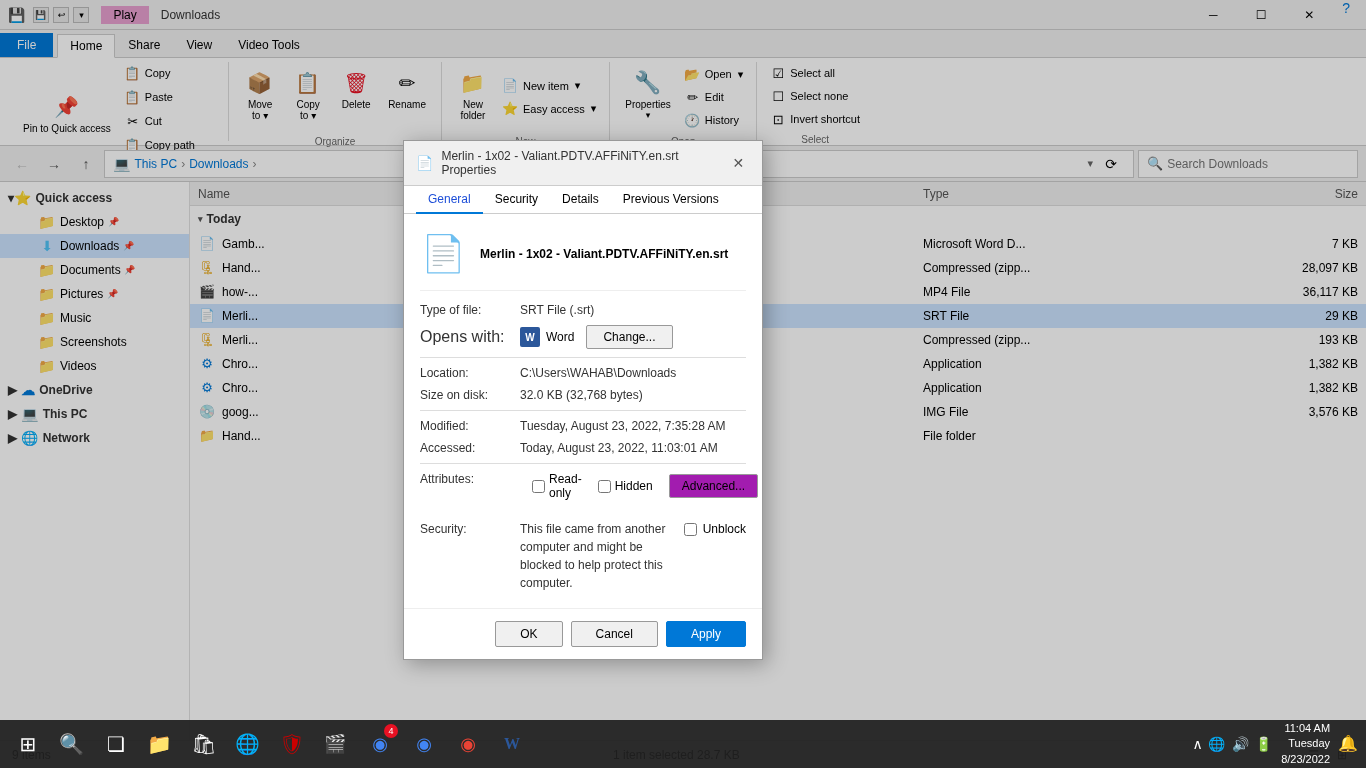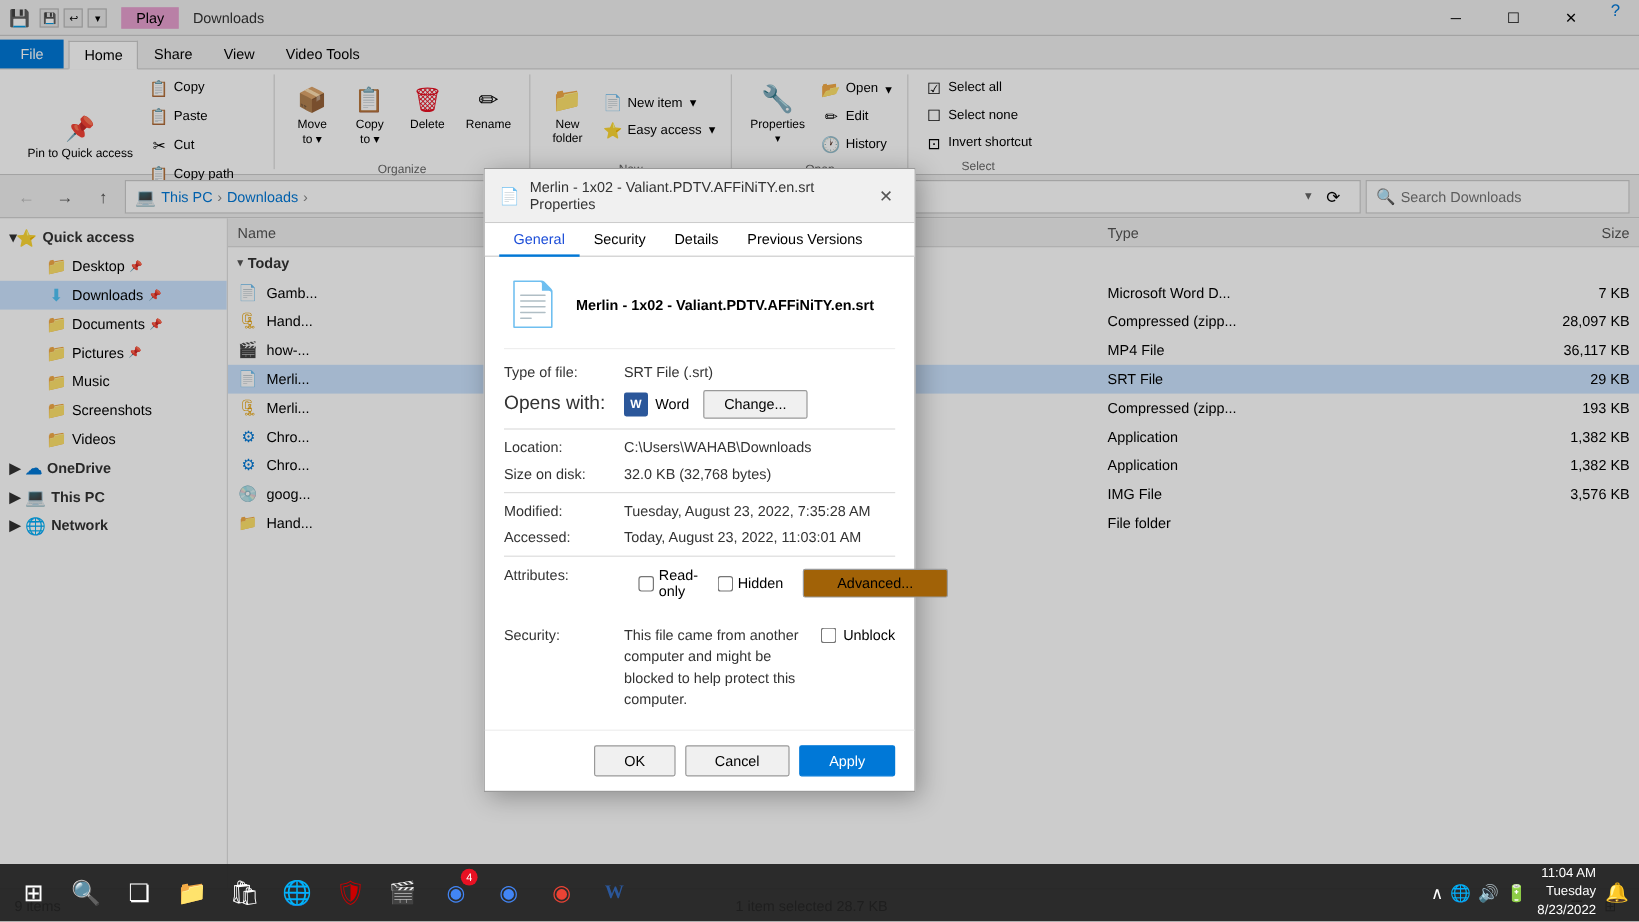--- a/index.html
+++ b/index.html
@@ -102,21 +102,21 @@
     .separator { border: none; border-top: 1px solid #ddd; margin: 8px 0; }
     .attr-row { display: flex; align-items: flex-start; gap: 12px; margin-bottom: 20px; }
     .attr-label { width: 100px; font-size: 12px; color: #333; flex-shrink: 0; }
     .attr-items { display: flex; gap: 16px; align-items: center; }
     .checkbox-item { display: flex; align-items: center; gap: 4px; font-size: 12px; cursor: pointer; }
     .checkbox-item input { cursor: pointer; }
     .security-row { display: flex; align-items: flex-start; }
     .security-label { width: 100px; font-size: 12px; color: #333; flex-shrink: 0; padding-top: 2px; }
     .security-text { font-size: 12px; color: #333; flex: 1; line-height: 1.5; }
     .unblock-item { display: flex; align-items: center; gap: 6px; font-size: 12px; margin-left: 8px; padding-top: 2px; cursor: pointer; }
-    .advanced-btn { padding: 4px 28px; font-size: 12px; background: #a16207; border: 1px solid #999; cursor: pointer; border-radius: 2px; margin-left: auto; }
+    .advanced-btn { padding: 4px 12px; font-size: 12px; background: #a21caf; border: 1px solid #999; cursor: pointer; border-radius: 2px; margin-left: auto; }
     .modal-footer { display: flex; justify-content: flex-end; gap: 8px; padding: 12px 16px; border-top: 1px solid #eee; align-items: center; }
     .footer-btn { padding: 5px 24px; font-size: 12px; border: 1px solid #999; cursor: pointer; border-radius: 2px; }
     .footer-btn.ok { background: #f0f0f0; }
     .footer-btn.cancel { background: #f0f0f0; }
     .footer-btn.apply { background: #0078d7; color: white; border-color: #0078d7; }
 
     
     .icon-folder { color: #ffb900; }
     .icon-doc { color: #2b579a; }
     .icon-zip { color: #e8a000; }

